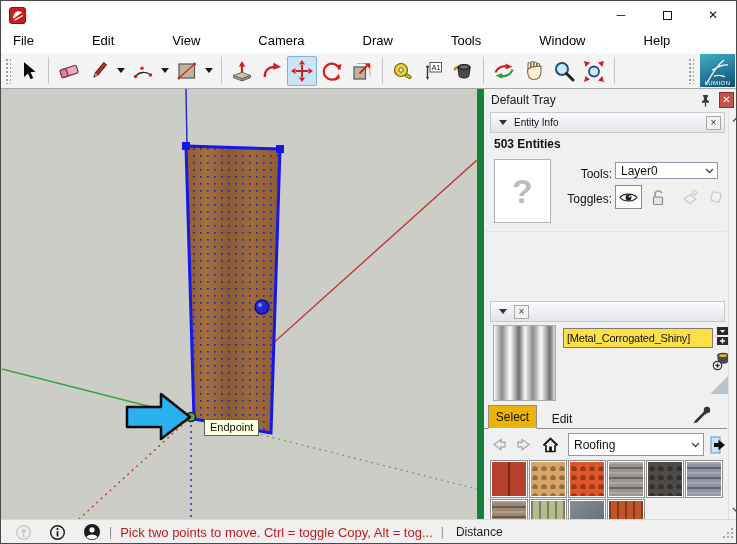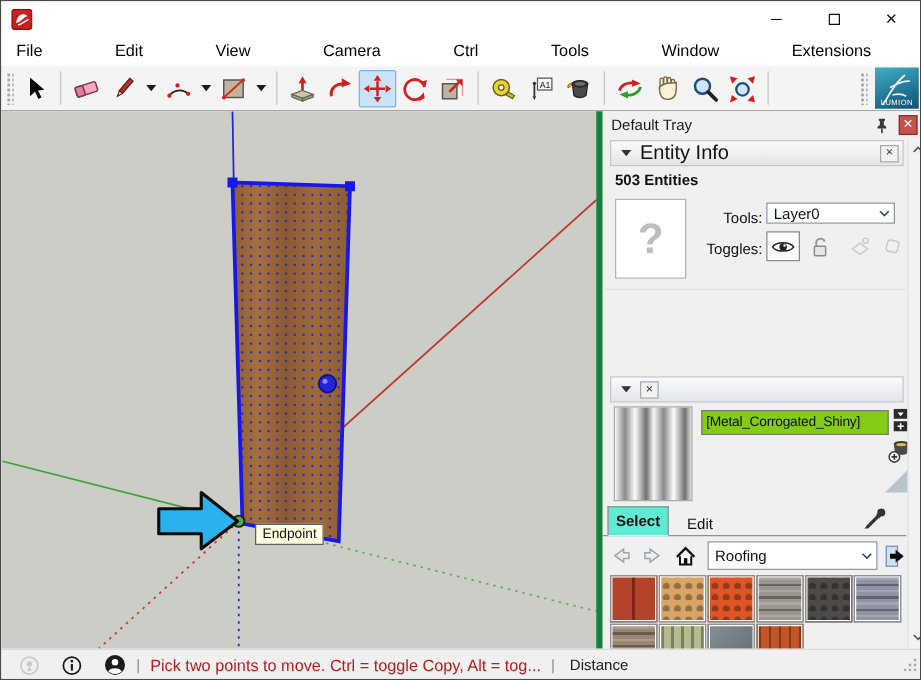--- a/index.html
+++ b/index.html
@@ -30,46 +30,46 @@
   .lumion { position:absolute; right:1px; top:1px; width:35px; height:33px; background:linear-gradient(160deg,#41aec6 0%,#1d6b8c 70%,#134f6b 100%); display:flex; align-items:flex-end; justify-content:center; overflow:hidden; }
   .lumion-label { color:#fff; font-size:6px; letter-spacing:.4px; padding-bottom:1px; }
   .lumion-branches { position:absolute; left:0; top:0; }
   .tgrip-right { position:absolute; right:40px; top:5px; }
 
   
   .viewport { position:absolute; left:0; top:88px; width:476px; height:430px; background:#cccdc6; overflow:hidden; }
   .tooltip { position:absolute; left:203px; top:330px; background:#ffffe1; border:1px solid #5f5f5f; font-size:11px; padding:1px 5px 2px 5px; color:#111; white-space:nowrap; }
 
   
-  .tray { position:absolute; left:476px; top:88px; width:260px; height:430px; background:#f0f0f0; border-left:5px solid #15803d; overflow:hidden; }
+  .tray { position:absolute; left:476px; top:88px; width:260px; height:430px; background:#f0f0f0; border-left:7px solid #15803d; overflow:hidden; }
   .tray-header { position:absolute; left:0; top:0; right:0; height:22px; }
   .tray-title { position:absolute; left:7px; top:4px; font-size:12px; color:#1a1a1a; }
   .pin-btn { position:absolute; right:24px; top:4px; width:15px; height:15px; display:flex; align-items:center; justify-content:center; }
   .tray-close { position:absolute; right:3px; top:3px; width:15px; height:16px; background:#c35248; border:1px solid #8e2f27; color:#fff; font-size:10px; line-height:14px; text-align:center; }
   .section-header { position:absolute; left:6px; width:235px; height:21px; background:linear-gradient(#fafbfc,#e2e5e9); border:1px solid #c3c8cd; display:flex; align-items:center; }
   .sec-tri { width:0; height:0; border-left:4px solid transparent; border-right:4px solid transparent; border-top:5px solid #333; margin:0 7px 0 8px; }
-  .sec-title { font-size:16px; color:#111; flex:1; }
+  .sec-title { font-size:10px; color:#111; flex:1; }
   .sec-close { width:15px; height:14px; margin-right:3px; border:1px solid #a9a9a9; background:#f2f2f2; font-size:10px; line-height:12px; text-align:center; color:#333; }
   .ei-count { position:absolute; left:10px; top:48px; font-size:12px; font-weight:bold; color:#111; }
   .ei-thumb { position:absolute; left:10px; top:70px; width:57px; height:64px; background:#fff; border:1px solid #b4b4b4; display:flex; align-items:center; justify-content:center; font-size:34px; font-weight:bold; color:#bdbdbd; }
   .ei-label { position:absolute; width:70px; text-align:right; font-size:12px; color:#111; }
   .combo { position:absolute; height:17px; background:#fff; border:1px solid #8a9aa8; display:flex; align-items:center; }
   .combo-value { flex:1; font-size:12px; padding-left:5px; color:#111; white-space:nowrap; overflow:hidden; }
   .combo-chev { width:16px; display:flex; justify-content:center; }
   .toggle-eye { position:absolute; left:131px; top:96px; width:27px; height:24px; border:1px solid #8a8a8a; background:#fcfcfc; display:flex; align-items:center; justify-content:center; }
   .toggle-plain { position:absolute; top:98px; width:24px; height:20px; display:flex; align-items:center; justify-content:center; }
   .ei-bottom { position:absolute; left:0; top:142px; width:243px; border-top:1px solid #e3e3e3; }
 
   .mat-preview { position:absolute; left:9px; top:236px; width:63px; height:76px; border:1px solid #ababab; background:repeating-linear-gradient(90deg,#f7f7f7 0px,#8a8a8a 8px,#fdfdfd 16px,#6f6f6f 25px,#f7f7f7 31px); }
-  .mat-name { position:absolute; left:79px; top:239px; width:150px; height:20px; background:#84cc16; border:1px solid #7a7a7a; font-size:11px; letter-spacing:-0.2px; line-height:18px; padding-left:3px; color:#111; white-space:nowrap; overflow:hidden; }
+  .mat-name { position:absolute; left:79px; top:239px; width:150px; height:20px; background:#fde047; border:1px solid #7a7a7a; font-size:11px; letter-spacing:-0.2px; line-height:18px; padding-left:3px; color:#111; white-space:nowrap; overflow:hidden; }
   .mat-tri { position:absolute; left:226px; top:283px; width:0; height:0; border-left:22px solid transparent; border-bottom:22px solid #b9c4cc; }
 
   .tabs { position:absolute; left:0; top:316px; width:243px; height:24px; border-bottom:1px solid #8f8f8f; }
   .tab { position:absolute; font-size:12px; color:#111; text-align:center; }
-  .tab-active { left:4px; top:0; width:49px; height:24px; background:#5eead4; border:1px solid #8f8f8f; border-bottom:1px solid #fbfbfb; line-height:22px;font-weight:bold; }
+  .tab-active { left:4px; top:0; width:49px; height:24px; background:#eab308; border:1px solid #8f8f8f; border-bottom:1px solid #fbfbfb; line-height:22px; }
   .tab-idle { left:56px; top:4px; width:44px; height:20px; line-height:20px; }
   .dropper { position:absolute; left:208px; top:-2px; }
 
   .navrow { position:absolute; left:0; top:341px; width:243px; height:29px; display:flex; align-items:center; }
   .nav-ico { margin-left:7px; display:flex; align-items:center; }
 
   .swatches { position:absolute; left:6px; top:371px; width:237px; display:flex; flex-wrap:wrap; gap:1px; }
   .swatch { width:38px; height:38px; border:1px solid #8f8f8f; box-shadow:inset 0 0 0 1px #ffffff; position:relative; }
   .swatch::after { content:""; position:absolute; inset:1px; }
   .pat-vline::after { background:linear-gradient(90deg,transparent 46%,rgba(60,0,0,.45) 46%,rgba(60,0,0,.45) 53%,transparent 53%); }
@@ -112,24 +112,23 @@
           <span>✕</span>
         </div>
     </div>
   </div>
 
   <div class="menubar">
     <span class="menu-item">File</span>
     <span class="menu-item">Edit</span>
     <span class="menu-item">View</span>
     <span class="menu-item">Camera</span>
-    <span class="menu-item">Ctrl</span>
+    <span class="menu-item">Draw</span>
     <span class="menu-item">Tools</span>
     <span class="menu-item">Window</span>
-    <span class="menu-item">Extensions</span>
     <span class="menu-item">Help</span>
   </div>
 
   <div class="toolbar">
     <div class="tgrip"></div>
 
     <div class="tbtn">
       <svg width="24" height="24" viewBox="0 0 24 24">
         <path d="M8 3v15l4-3.6 2.7 5.8 2.5-1.2-2.7-5.7 5-.5z" fill="#0a0a0a"></path>
       </svg>

